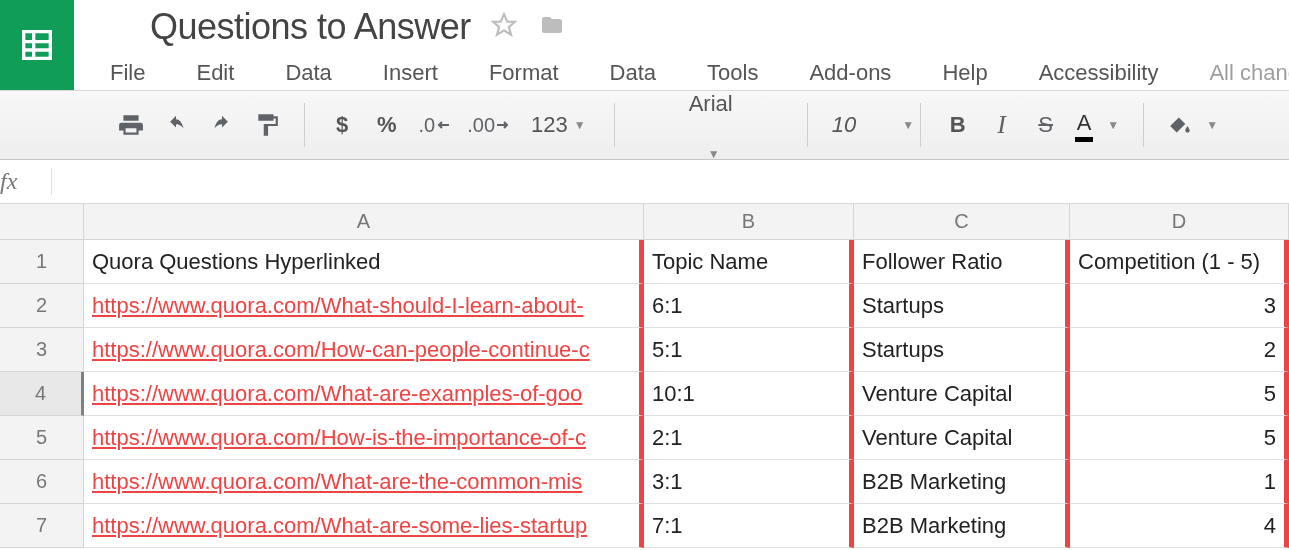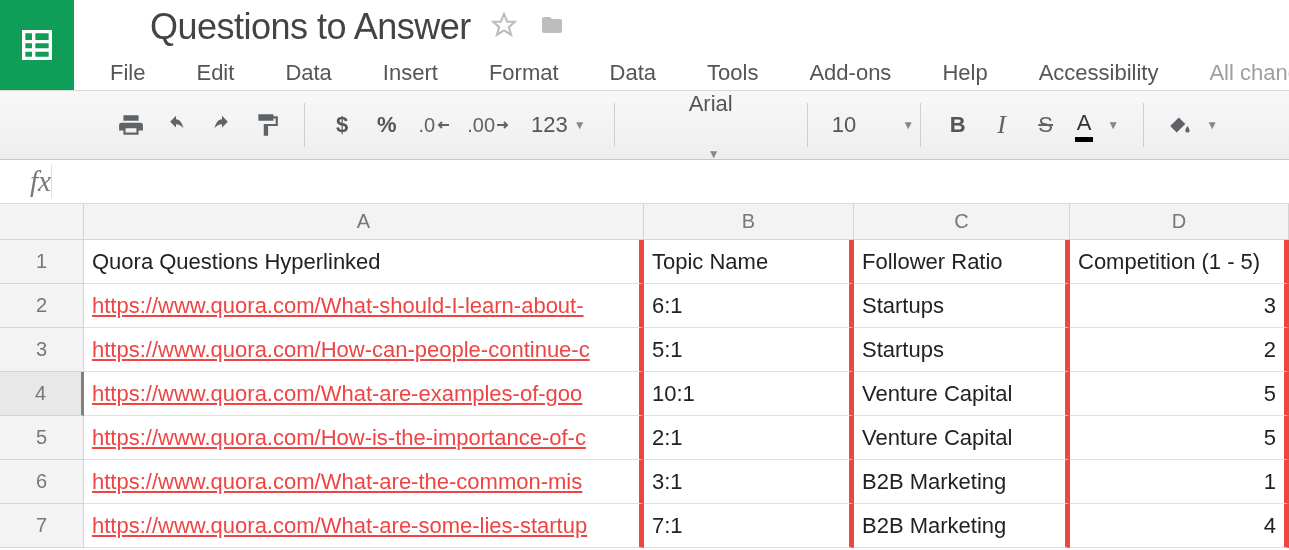--- a/index.html
+++ b/index.html
@@ -31,21 +31,21 @@
   .tb-italic { font-style:italic; font-family:'Times New Roman', serif; font-size:26px; }
   .tb-strike { text-decoration:line-through; font-size:22px; }
   .caret { font-size:12px; color:#888; padding-left:6px; }
   .text-color { position:relative; font-size:22px; color:#333; padding-bottom:4px; }
   .text-color::after { content:''; position:absolute; left:-2px; right:-2px; bottom:-2px; height:5px; background:#000; }
   .font-name, .font-size { display:flex; align-items:center; gap:30px; font-size:22px; color:#555; }
   .font-size { gap:40px; }
 
   
   .fx-bar { display:flex; align-items:center; height:44px; border-bottom:1px solid #d9d9d9; }
-  .fx-label { width:52px; font-family:'Times New Roman', serif; font-style:italic; font-size:29px; color:#777; text-align:right; border-right:1px solid #e0e0e0; }
+  .fx-label { width:52px; font-family:'Times New Roman', serif; font-style:italic; font-size:24px; color:#777; text-align:left; border-right:1px solid #e0e0e0; }
   .fx-input { flex:1; height:100%; border:none; outline:none; font-size:20px; padding-left:10px; }
 
   
   .grid { display:grid; grid-template-columns: 84px 560px 210px 216px 219px; }
   .col-head, .row-head, .corner { background:#f3f3f3; border-right:1px solid #d4d4d4; border-bottom:1px solid #d4d4d4; display:flex; align-items:center; justify-content:center; color:#777; }
   .col-head { height:36px; font-size:20px; }
   .corner { height:36px; }
   .row-head { height:44px; font-size:20px; }
   .row-head.sel { background:#e8e8e8; border-right:3px solid #808080; }
   .cell { border-right:5px solid #ef4444; border-bottom:1px solid #e0e0e0; height:44px; display:flex; align-items:center; padding:0 8px; font-size:22px; color:#222; overflow:hidden; white-space:nowrap; }
@@ -138,21 +138,21 @@
         <span>123</span>
           <span class="caret">▼</span>
       </span>
     </div>
     <div class="tb-sep"></div>
     <div class="tb-group font-name" style="width:180px; justify-content:space-between;flex-direction:column;">
       <span>Arial</span>
       <span class="caret">▼</span>
     </div>
     <div class="tb-sep"></div>
-    <div class="tb-group font-size" style="width:100px; justify-content:space-between;">
+    <div class="tb-group font-size" style="width:100px; justify-content:space-between;font-style:italic;">
       <span>10</span>
       <span class="caret">▼</span>
     </div>
     <div class="tb-sep"></div>
     <div class="tb-group">
       <span class="tb-btn tb-text tb-bold">B</span>
       <span class="tb-btn tb-italic">I</span>
       <span class="tb-btn tb-strike">S</span>
       <span class="tb-btn">
         <span class="text-color">A</span>

